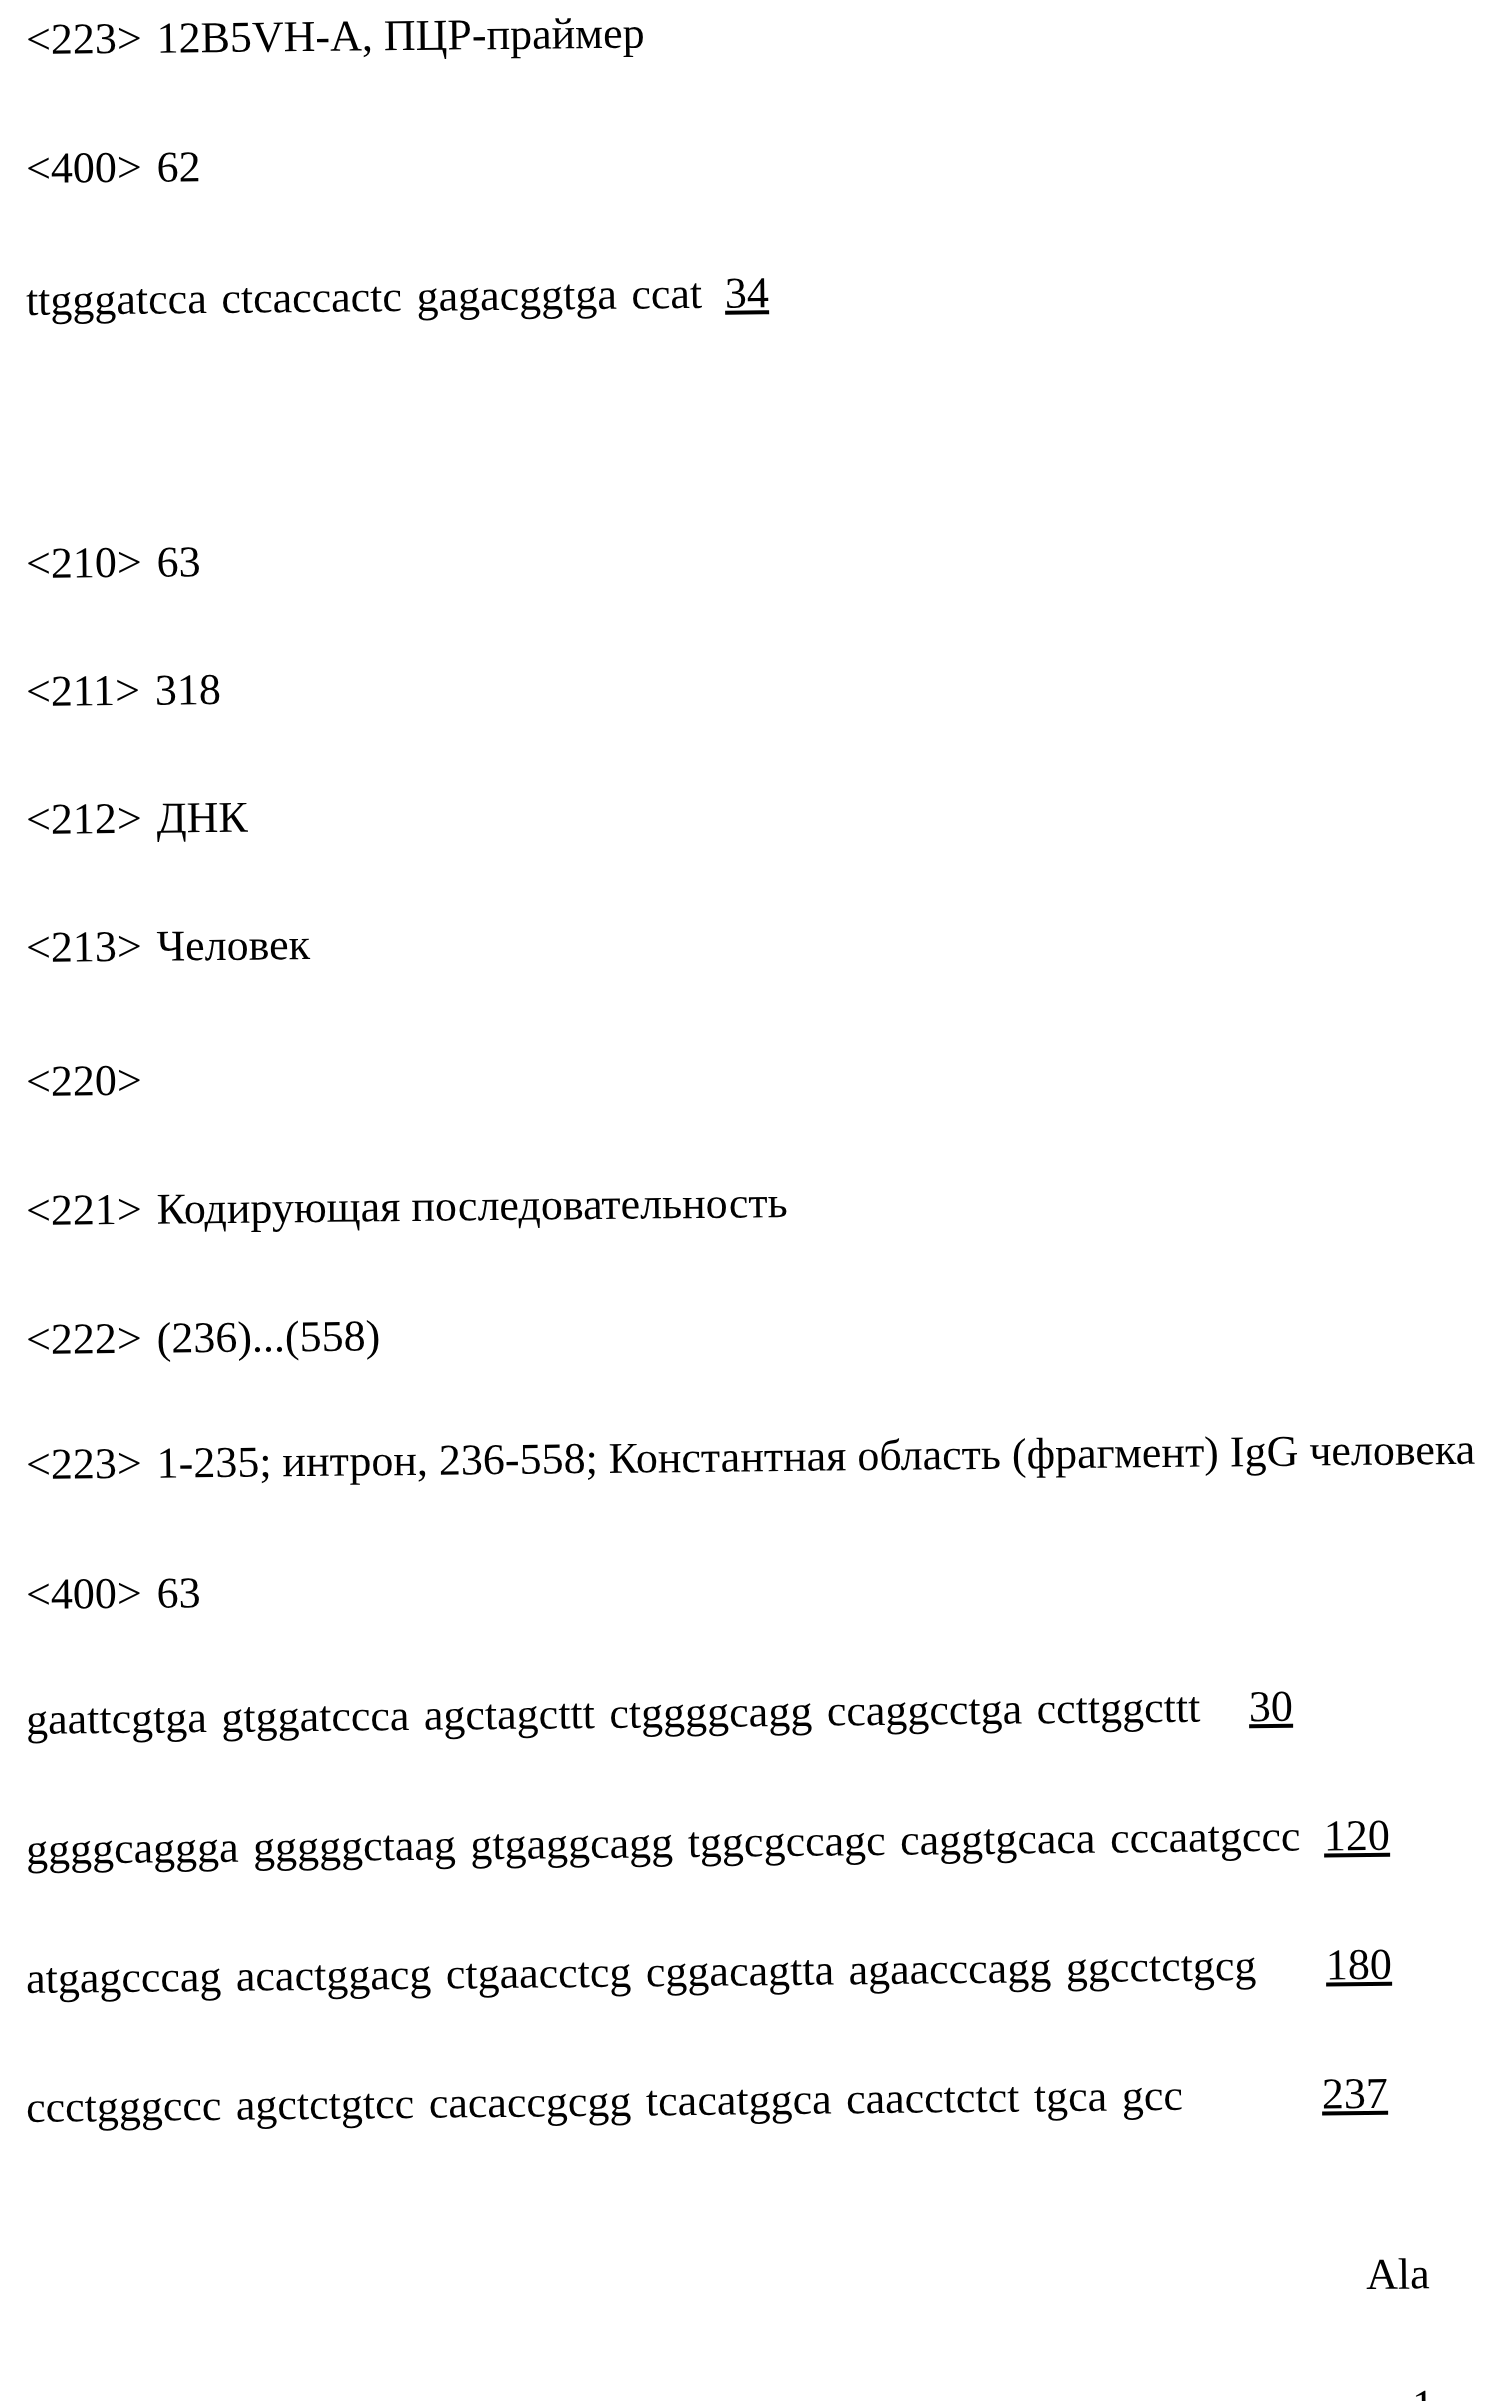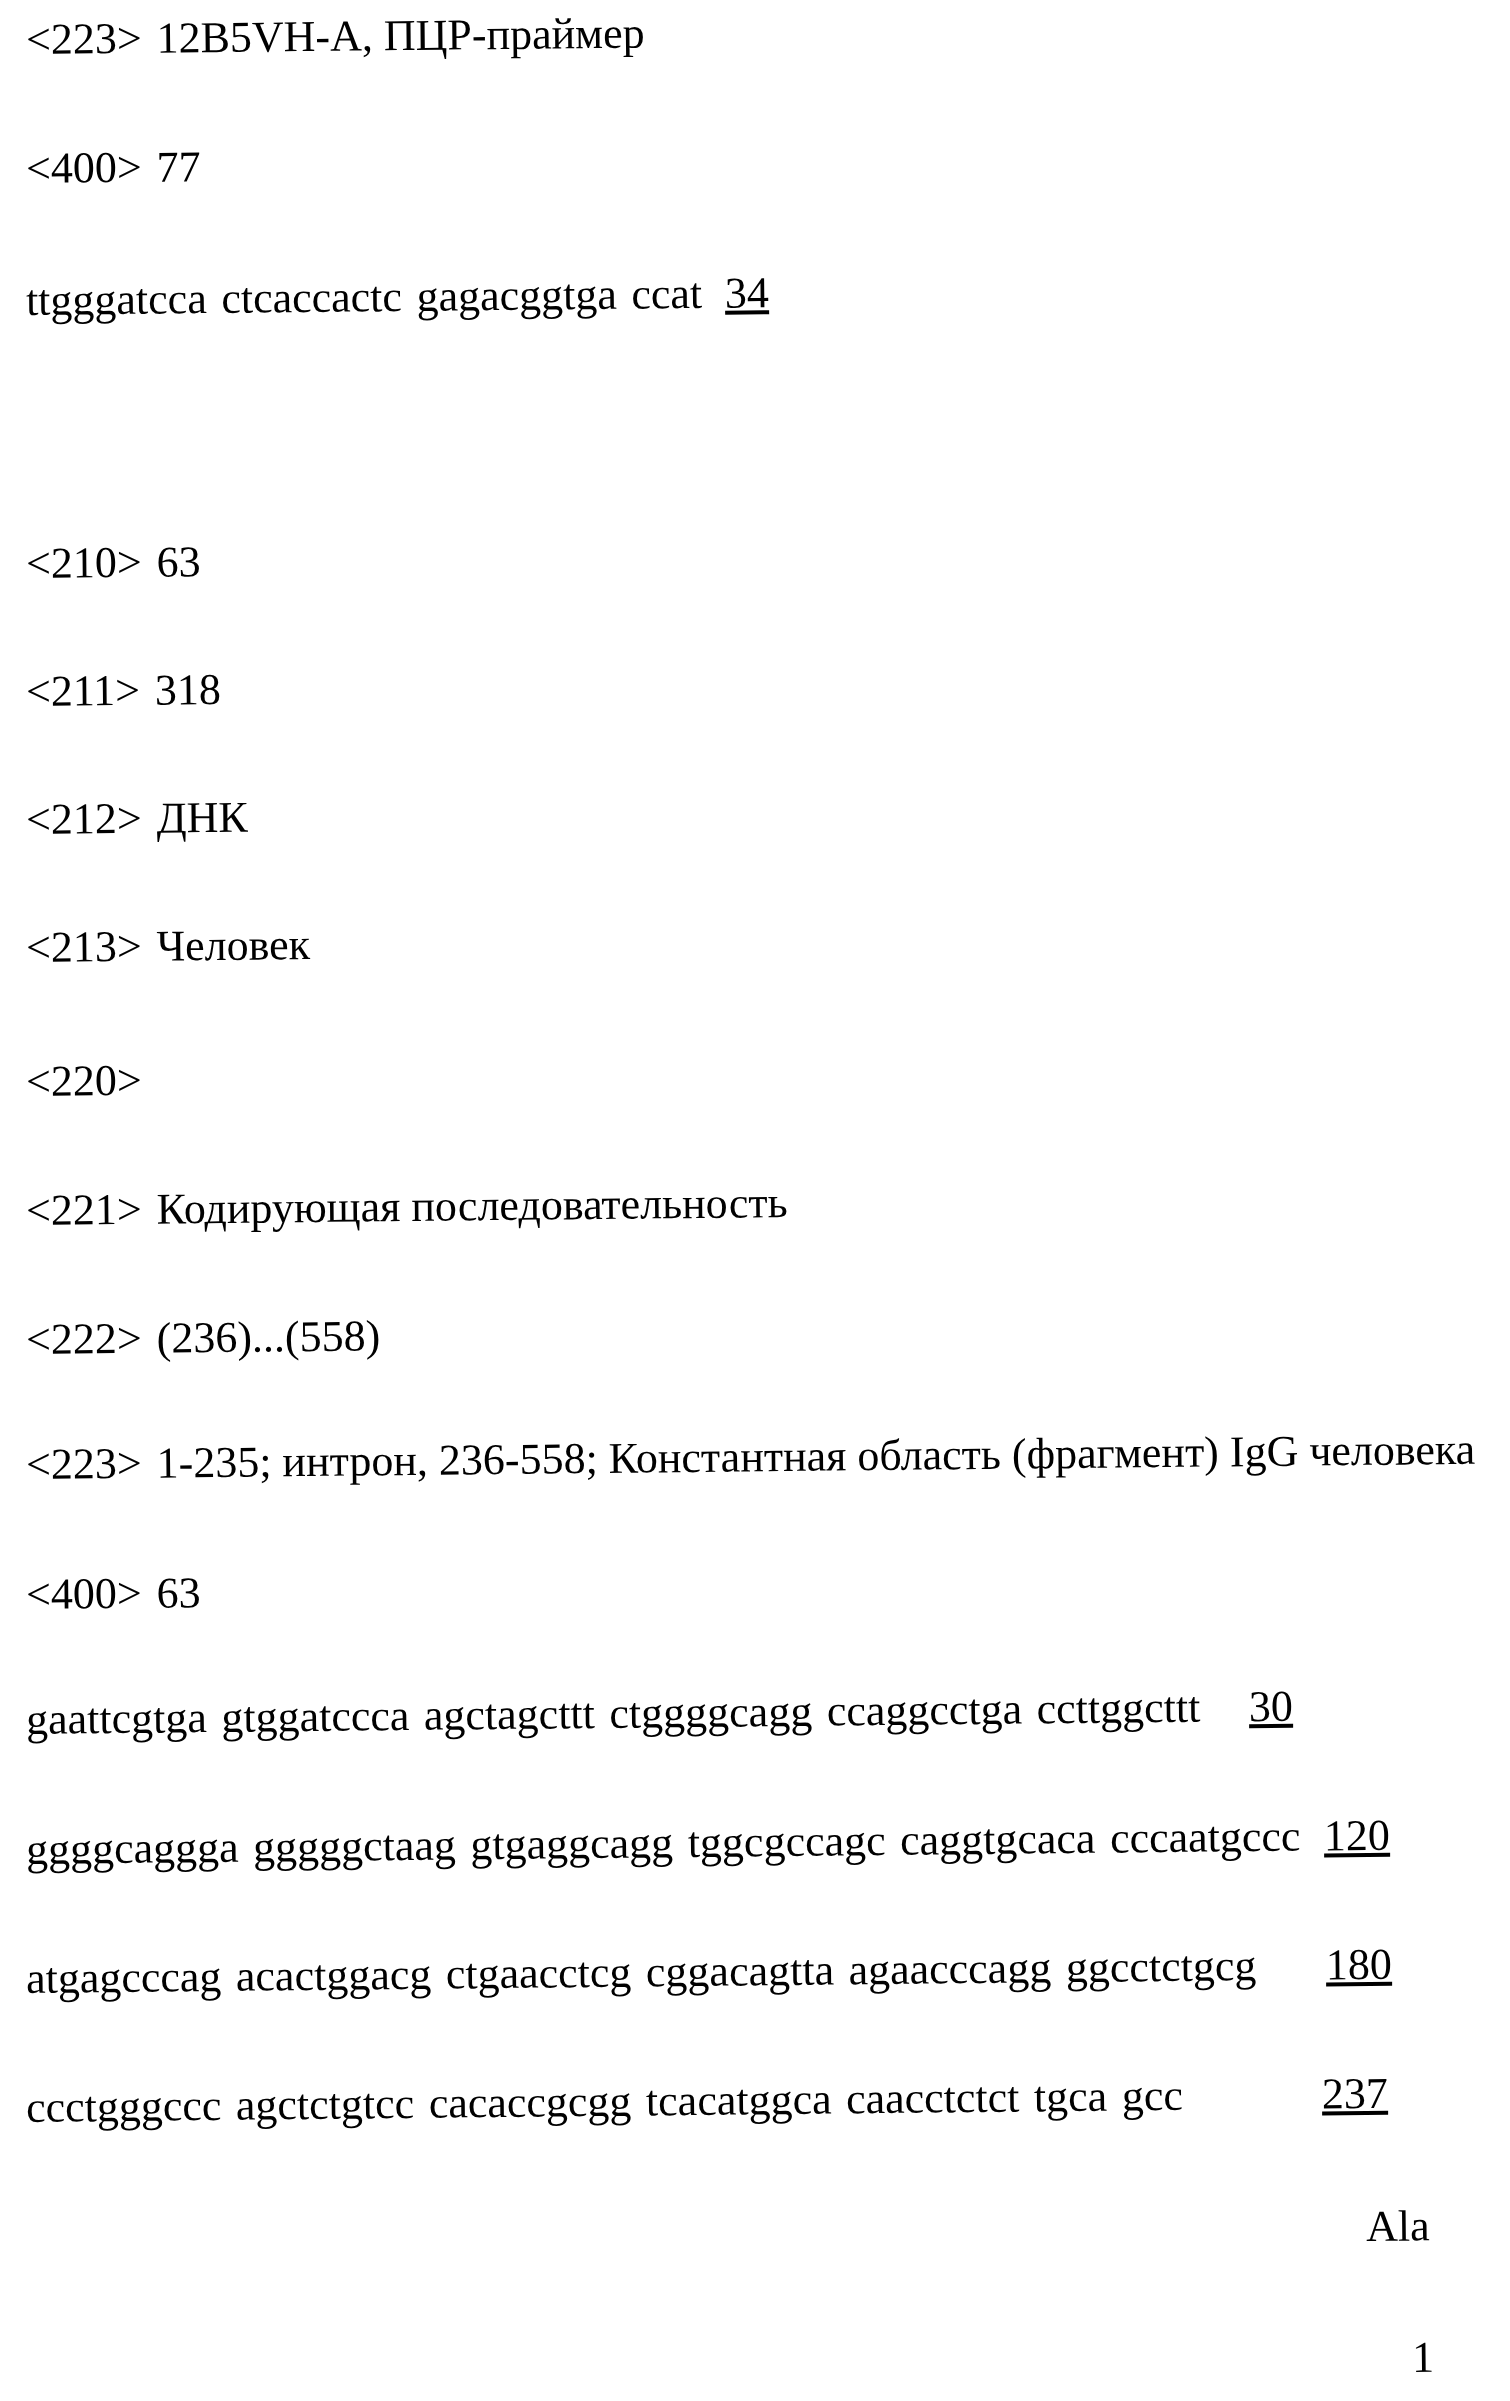--- a/index.html
+++ b/index.html
@@ -38,33 +38,34 @@
     word-spacing: 0.08em;
   }
   .count {
     position: absolute;
     top: 0;
     text-decoration: underline;
   }
   .free {
     left: auto;
     right: auto;
+    margin-top: 48px;
   }
 </style>
 </head>
 <body>
 
 <div class="page">
 
   <div class="line" style="top:15px">
     <span class="tag">&lt;223&gt;</span><span class="val">12B5VH-A, ПЦР-праймер</span>
   </div>
 
   <div class="line" style="top:144px">
-    <span class="tag">&lt;400&gt;</span><span class="val">77</span>
+    <span class="tag">&lt;400&gt;</span><span class="val">62</span>
   </div>
 
   <div class="line" style="top:276px">
     <span class="seq">ttgggatcca ctcaccactc gagacggtga ccat</span>
     <span class="count" style="left:699px">34</span>
   </div>
 
   <div class="line" style="top:539px">
     <span class="tag">&lt;210&gt;</span><span class="val">63</span>
   </div>

